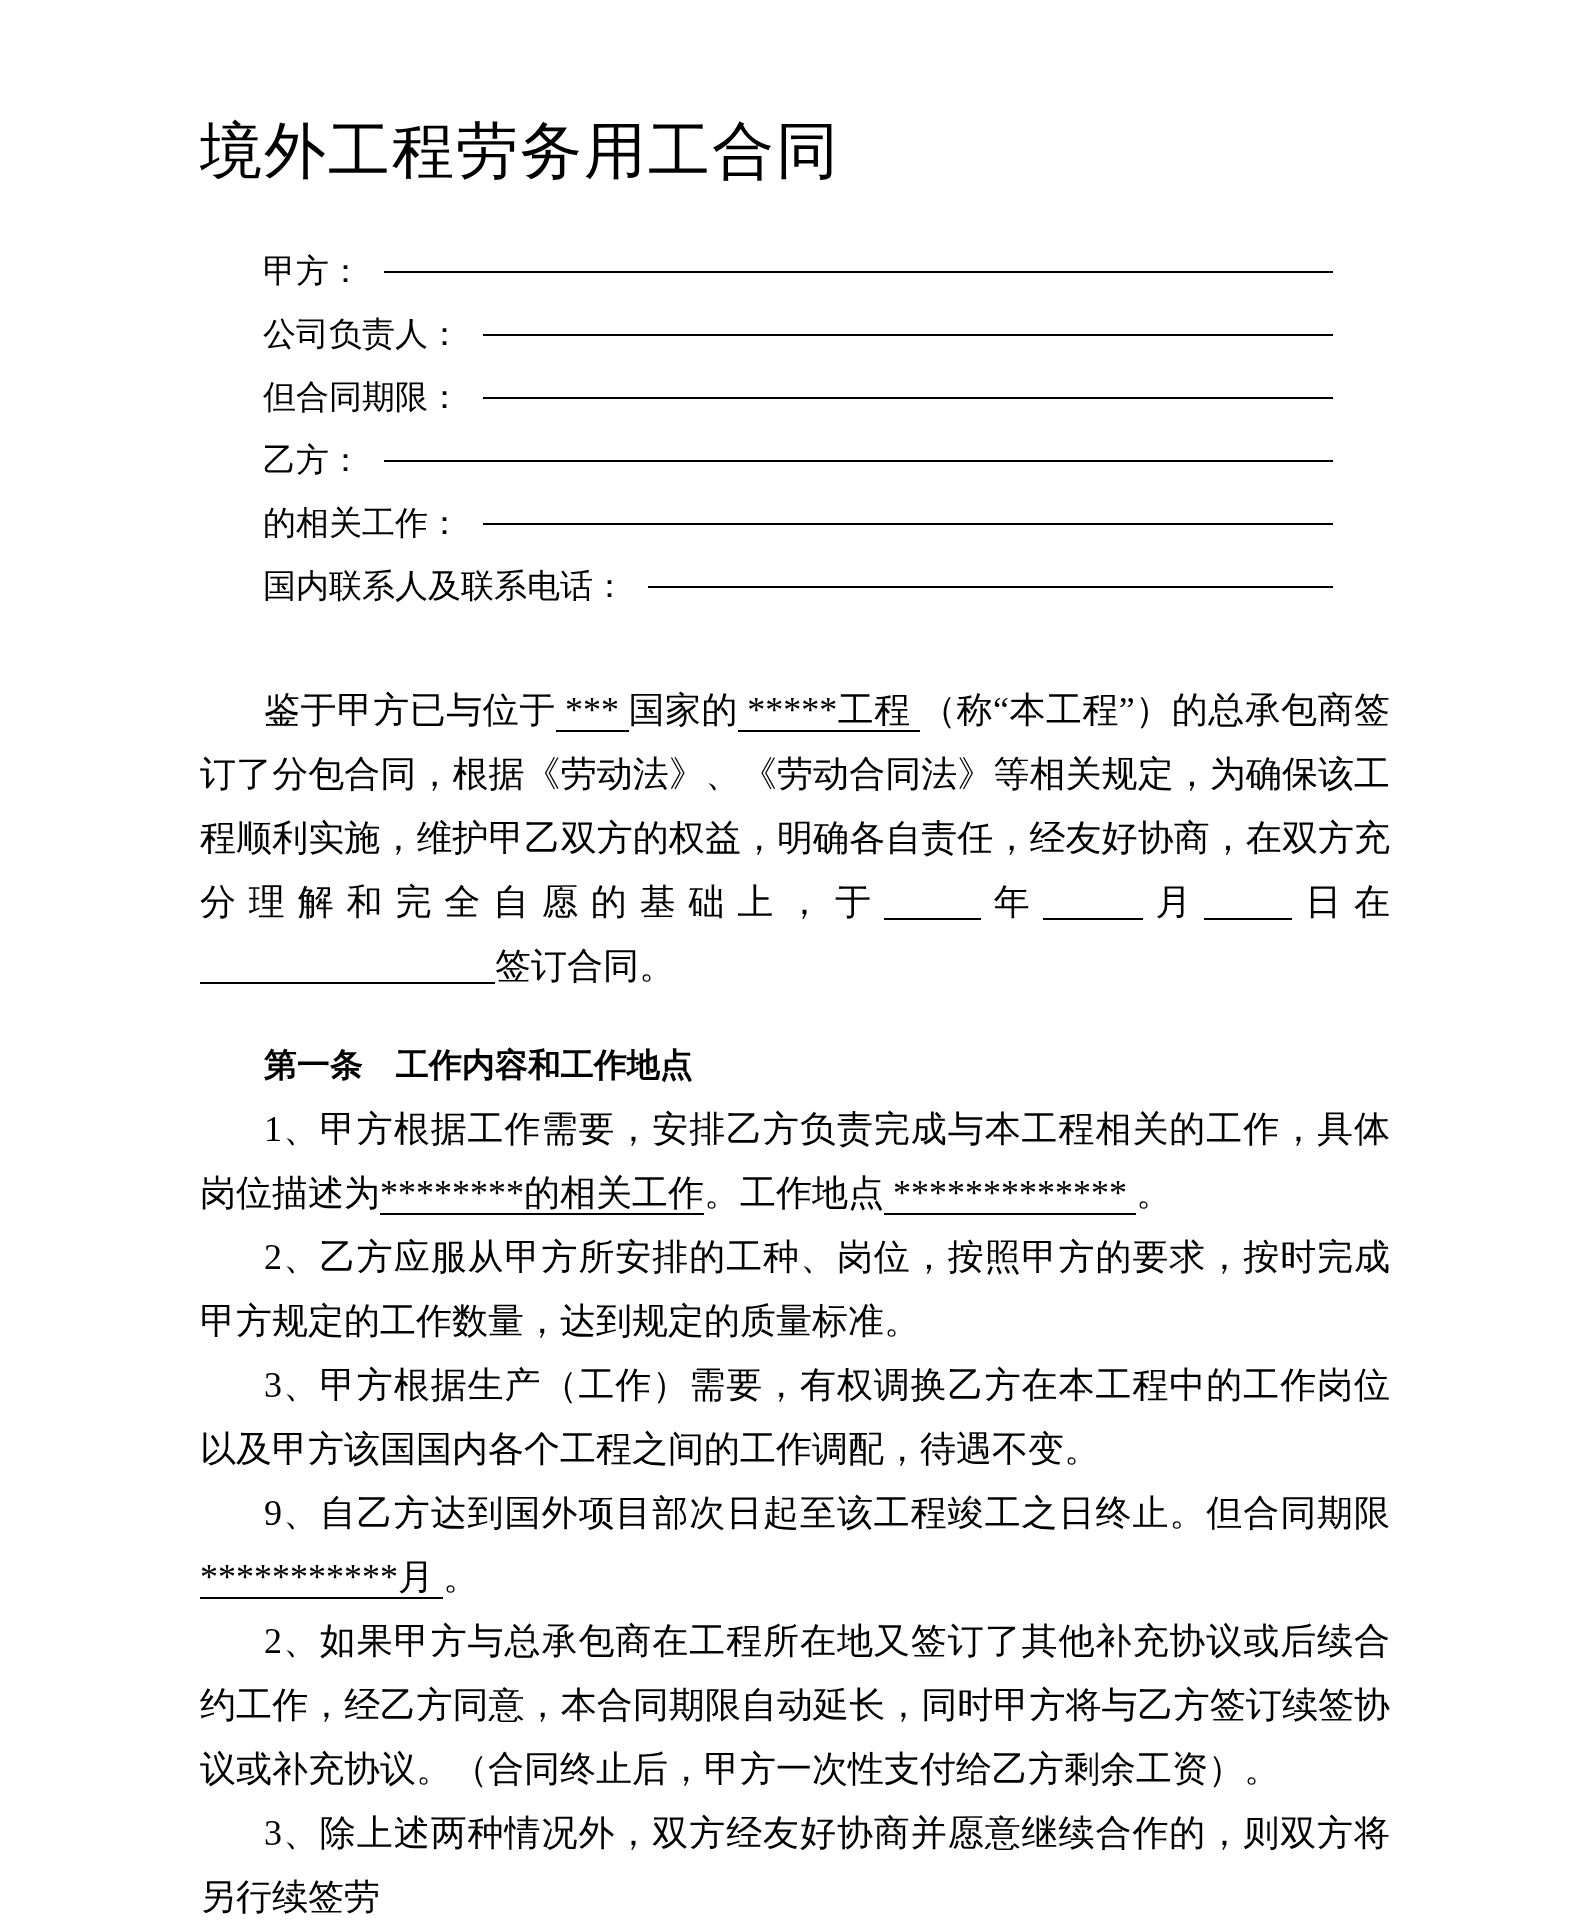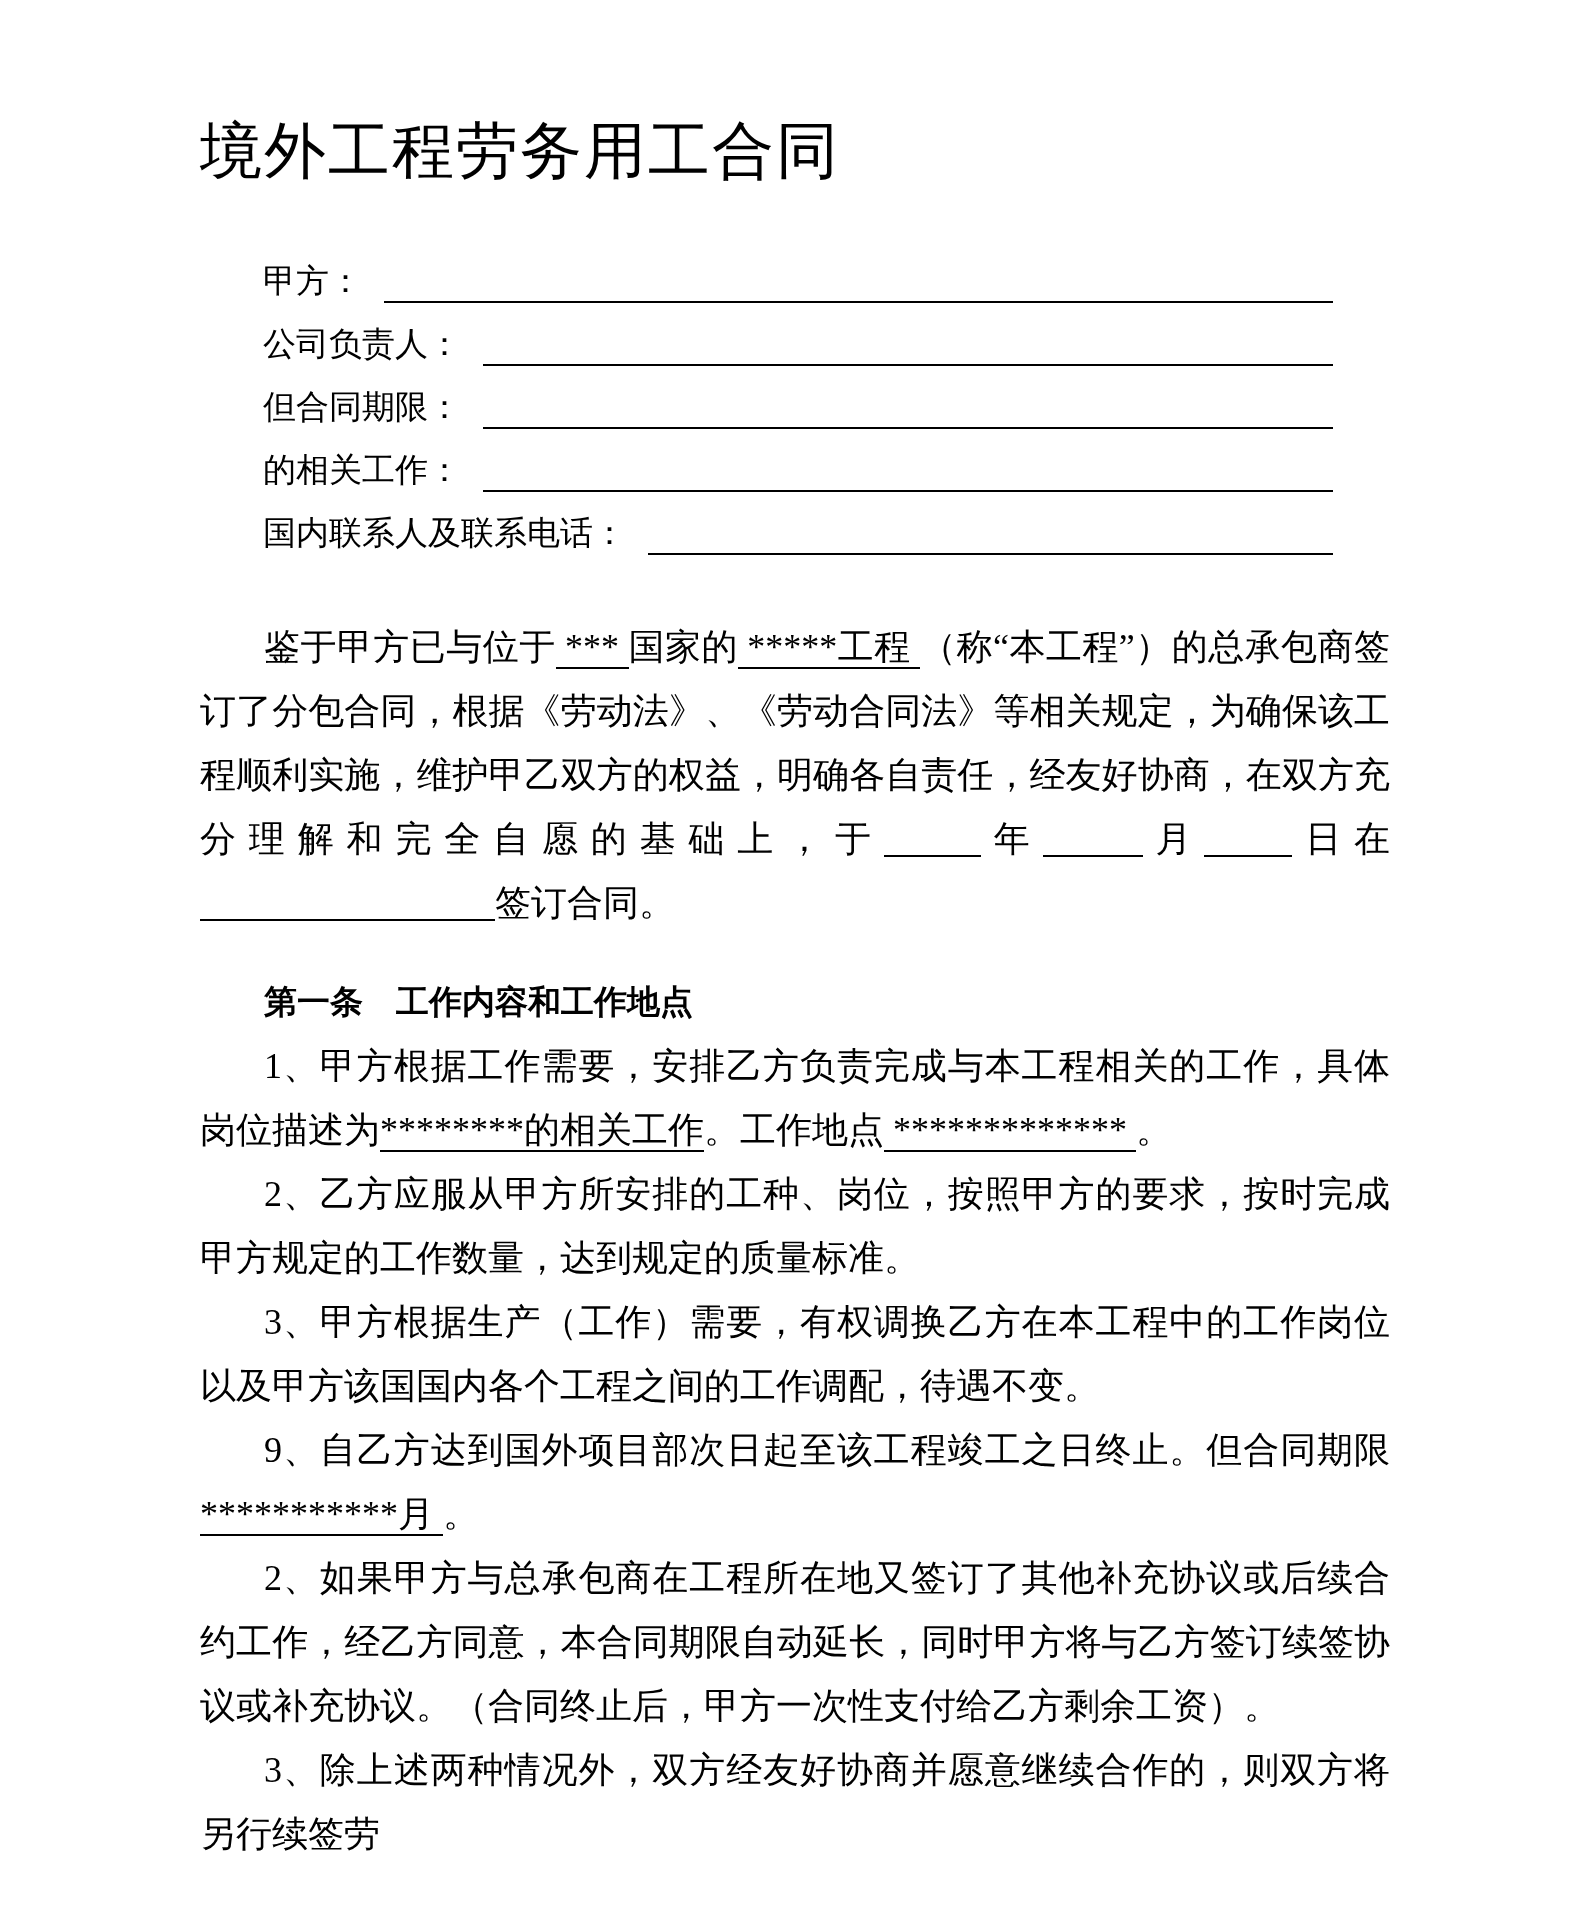--- a/index.html
+++ b/index.html
@@ -10,21 +10,21 @@
     font-family:"Liberation Serif","DejaVu Serif",serif;
   }
   .inner{position:absolute;left:200px;top:0;width:1190px;}
   .doc-title{
     margin:108px 0 0 0;
     font-size:62px;line-height:87px;
     font-weight:normal;
     letter-spacing:2px;white-space:nowrap;
   }
   .form-block{margin-top:45px;padding-left:63px;}
-  .frow{display:flex;align-items:flex-end;height:63px;padding-right:57px;}
+  .frow{display:flex;align-items:center;height:63px;padding-right:57px;}
   .flabel{font-size:33px;line-height:1.3;white-space:nowrap;}
   .fline{flex:1;margin-left:22px;border-bottom:2px solid #000;height:0;}
   .para{
     font-size:36px;line-height:64px;margin:0;
     text-align:justify;text-indent:64px;
   }
   .para.intro{margin-top:60px;}
   .sec{
     font-size:33px;line-height:64px;margin:0;
     font-weight:bold;text-indent:64px;
@@ -52,20 +52,24 @@
     </div>
     <div class="frow">
       <span class="flabel">公司负责人：</span>
       <span class="fline"></span>
     </div>
     <div class="frow">
       <span class="flabel">但合同期限：</span>
       <span class="fline"></span>
     </div>
     <div class="frow">
+      <span class="flabel">乙方：</span>
+      <span class="fline"></span>
+    </div>
+    <div class="frow">
       <span class="flabel">的相关工作：</span>
       <span class="fline"></span>
     </div>
     <div class="frow">
       <span class="flabel">国内联系人及联系电话：</span>
       <span class="fline"></span>
     </div>
   </div>
 
   <p class="para intro"><span>鉴于甲方已与位于</span><span class="useg"> *** </span><span>国家的</span><span class="useg"> *****工程 </span><span>（称“本工程”）的总承包商签订了分包合同，根据《劳动法》、《劳动合同法》等相关规定，为确保该工程顺利实施，维护甲乙双方的权益，明确各自责任，经友好协商，在双方充分理解和完全自愿的基础上，于</span><span class="blank" style="width: 97px;"></span><span>年</span><span class="blank" style="width: 100px;"></span><span>月</span><span class="blank" style="width: 88px;"></span><span>日在</span><span class="blank" style="width: 295px;"></span><span>签订合同。</span></p>

